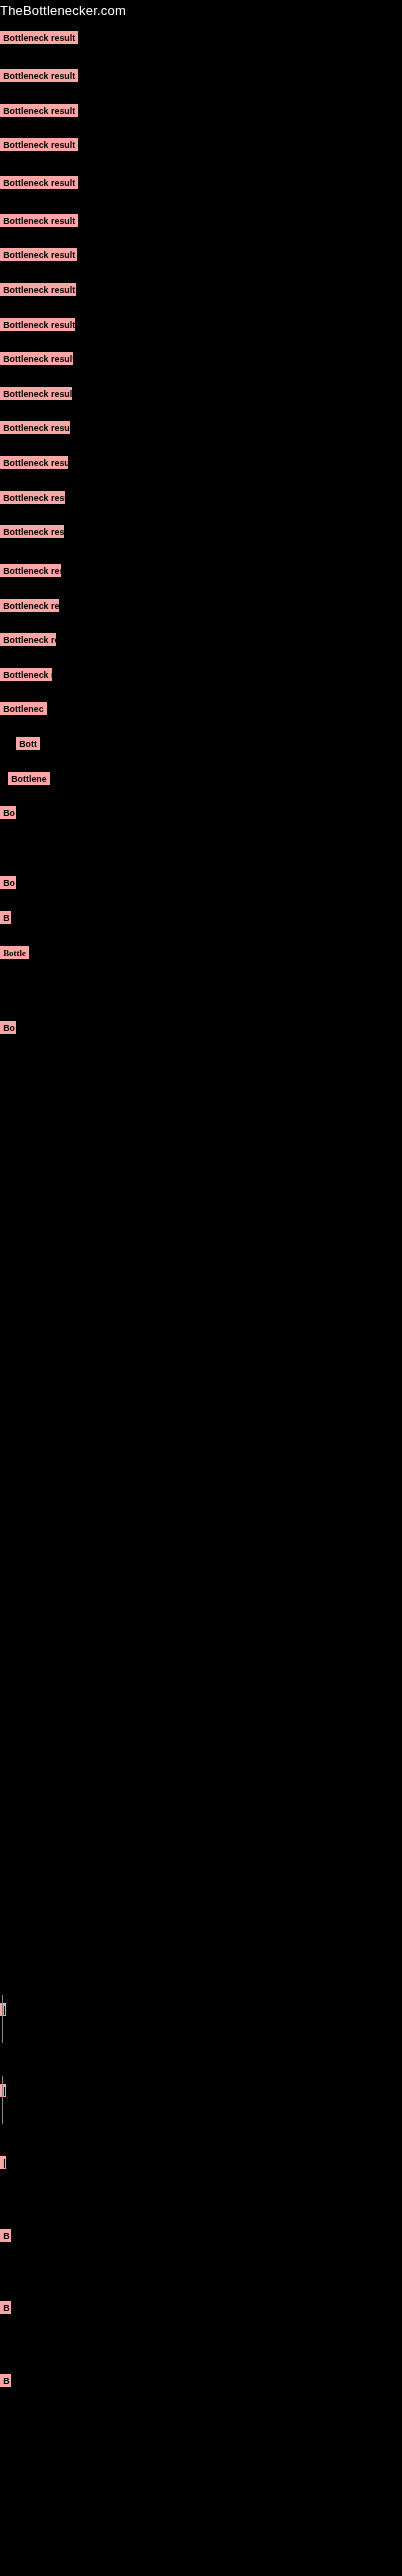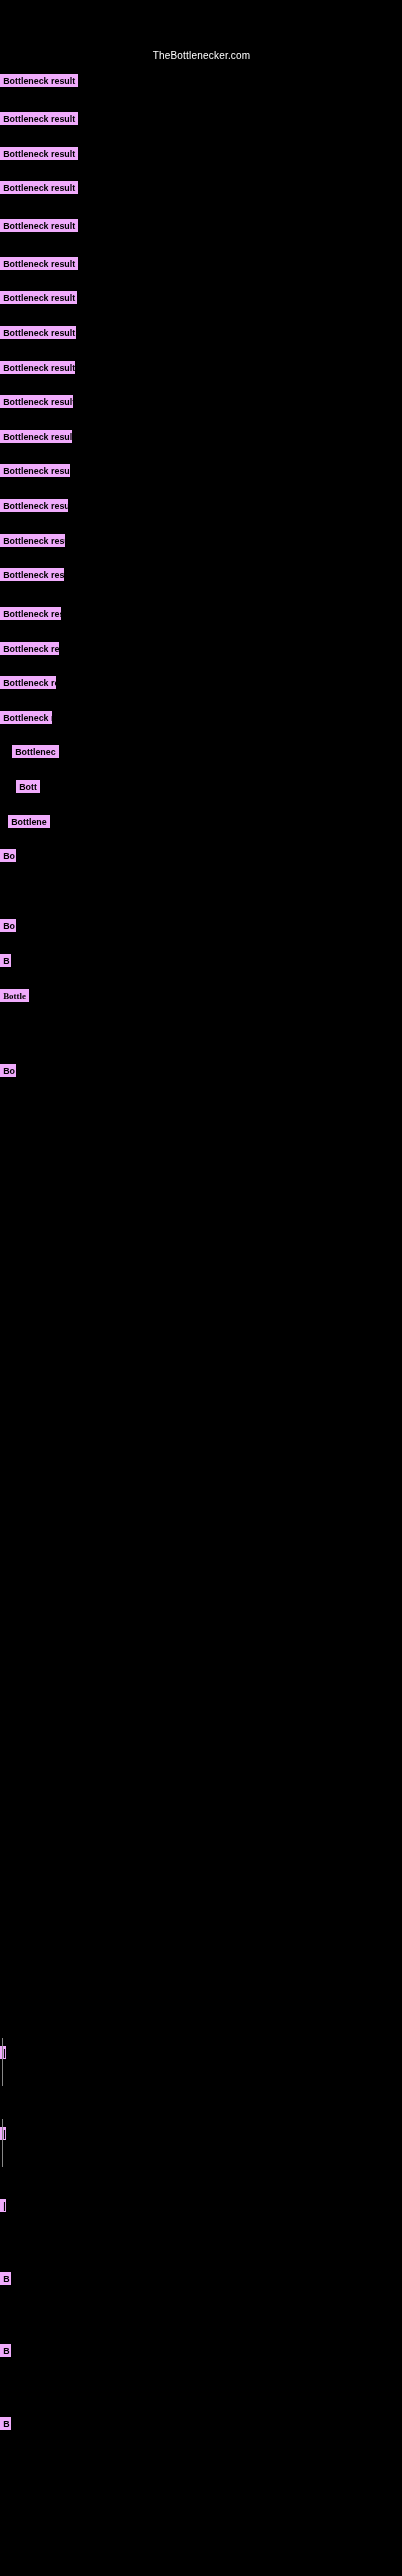--- a/index.html
+++ b/index.html
@@ -5,28 +5,27 @@
     * { margin: 0; padding: 0; box-sizing: border-box; }
     body {
       background: #000;
       width: 403px;
       min-height: 2576px;
       font-family: Arial, sans-serif;
       position: relative;
     }
     .site-title {
       color: #fff;
-      font-size: 10px;
-      text-align: center;
+      font-size: 13px;
+      text-align: left;
       padding: 3.2px 0 4.8px 0;
       letter-spacing: 0.2px;
-      margin-top: 47px;
     }
     .bottleneck-label {
-      background: #f0abfc;
+      background: #fca5a5;
       color: #000;
       font-size: 8.9px;
       font-weight: bold;
       padding: 1.6px 3.2px;
       display: inline-block;
       white-space: nowrap;
       overflow: hidden;
     }
     .row {
       position: absolute;
@@ -57,21 +56,21 @@
     <div class="row" style="top: 329px; left: 0px;"><span class="bottleneck-label" style="max-width: 73px;">Bottleneck result</span></div>
     <div class="row" style="top: 364px; left: 0px;"><span class="bottleneck-label" style="max-width: 72px;">Bottleneck result</span></div>
     <div class="row" style="top: 398px; left: 0px;"><span class="bottleneck-label" style="max-width: 70px;">Bottleneck result</span></div>
     <div class="row" style="top: 433px; left: 0px;"><span class="bottleneck-label" style="max-width: 68px;">Bottleneck result</span></div>
     <div class="row" style="top: 468px; left: 0px;"><span class="bottleneck-label" style="max-width: 65px;">Bottleneck result</span></div>
     <div class="row" style="top: 502px; left: 0px;"><span class="bottleneck-label" style="max-width: 64px;">Bottleneck result</span></div>
     <div class="row" style="top: 541px; left: 0px;"><span class="bottleneck-label" style="max-width: 61px;">Bottleneck result</span></div>
     <div class="row" style="top: 576px; left: 0px;"><span class="bottleneck-label" style="max-width: 59px;">Bottleneck re</span></div>
     <div class="row" style="top: 610px; left: 0px;"><span class="bottleneck-label" style="max-width: 56px;">Bottleneck re</span></div>
     <div class="row" style="top: 645px; left: 0px;"><span class="bottleneck-label" style="max-width: 52px;">Bottleneck r</span></div>
-    <div class="row" style="top: 679px; left: 12px; text-decoration: underline;"><span class="bottleneck-label" style="max-width: 47px;">Bottlenec</span></div>
+    <div class="row" style="top: 679px; left: 0px; text-decoration: underline;"><span class="bottleneck-label" style="max-width: 47px;">Bottlenec</span></div>
     <div class="row" style="top: 714px; left: 16px;"><span class="bottleneck-label" style="max-width: 26px;">Bott</span></div>
     <div class="row" style="top: 749px; left: 0px; padding-left: 8px;"><span class="bottleneck-label" style="max-width: 43px;">Bottlene</span></div>
     <div class="row" style="top: 783px; left: 0px;"><span class="bottleneck-label" style="max-width: 16px;">Bo</span></div>
     <div class="row" style="top: 853px; left: 0px;"><span class="bottleneck-label" style="max-width: 16px;">Bo</span></div>
     <div class="row" style="top: 888px; left: 0px;"><span class="bottleneck-label" style="max-width: 10.5px;">B</span></div>
     <div class="row" style="top: 923px; left: 0px;"><span class="bottleneck-label" style="max-width: 32px; font-family: Liberation Serif, serif;">Bottle</span></div>
     <div class="row" style="top: 998px; left: 0px;"><span class="bottleneck-label" style="max-width: 16px;">Bo</span></div>
     <div class="row" style="top: 1980px; left: 0px;"><span class="bottleneck-label" style="max-width: 4.8px;">|</span></div>
     <div class="row" style="top: 2061px; left: 0px;"><span class="bottleneck-label" style="max-width: 4.8px;">|</span></div>
     <div class="row" style="top: 2133px; left: 0px;"><span class="bottleneck-label" style="max-width: 4.8px;">|</span></div>

